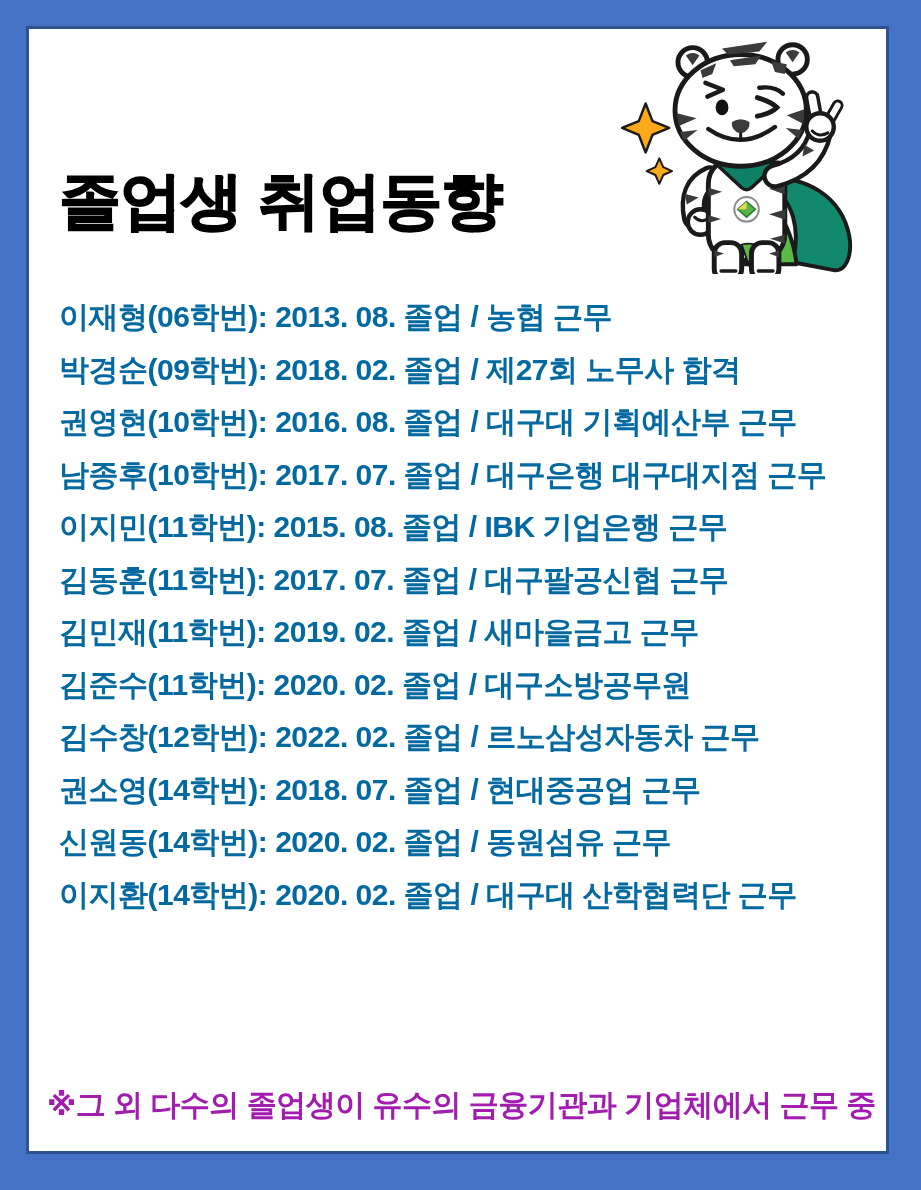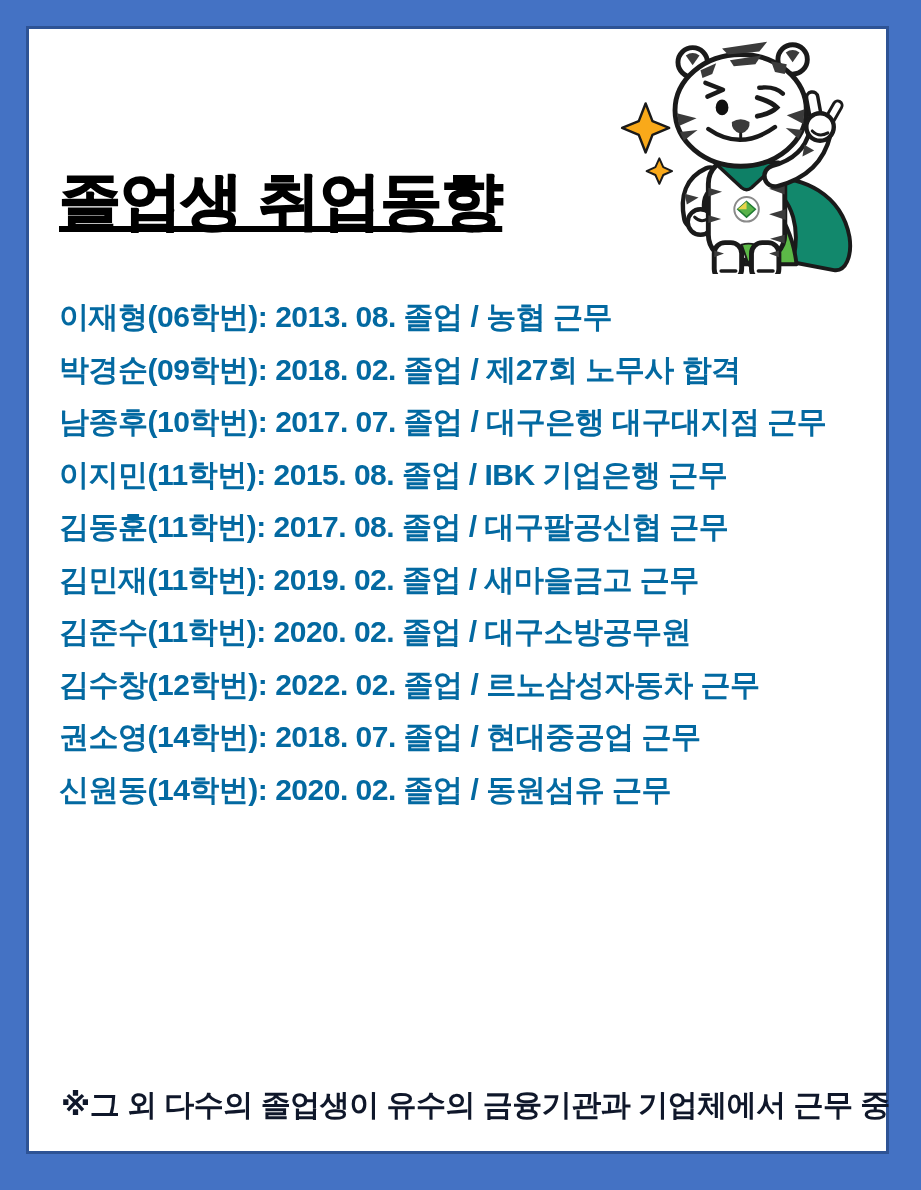--- a/index.html
+++ b/index.html
@@ -14,38 +14,37 @@
     width:857px;height:1122px;
     background:#FFFFFF;
     border:3px solid #2E5395;
   }
   .title{
     position:absolute;left:30px;top:96px;
     font-size:62px;font-weight:900;color:#000;
     letter-spacing:-1px;line-height:1.1;
     -webkit-text-stroke:1.5px #000;
     white-space:nowrap;
-    text-decoration:underline;
   }
   .mascot{
     position:absolute;left:583px;top:0px;
     width:275px;height:245px;
   }
   .grad-list{
     position:absolute;left:30px;top:262px;right:10px;
   }
   .row{
     height:52.5px;line-height:52.5px;
     font-size:30px;font-weight:800;color:#0369a1;
     white-space:nowrap;letter-spacing:-0.5px;
   }
   .footer-note{
-    position:absolute;left:32px;top:1056px;right:6px;
+    position:absolute;left:18px;top:1056px;right:6px;
     height:40px;line-height:40px;
-    font-size:30px;font-weight:800;color:#0f172a;
+    font-size:30px;font-weight:800;color:#a21caf;
     white-space:nowrap;letter-spacing:-0.5px;
   }
 </style>
 </head>
 <body>
 
 <div class="panel">
 
   <h1 class="title">졸업생 취업동향</h1>
 
@@ -132,25 +131,27 @@
       <path d="M208 92 L204 70" stroke="#ffffff" stroke-width="8" stroke-linecap="round"></path>
       <path d="M222 92 L230 78" stroke="#ffffff" stroke-width="6" stroke-linecap="round"></path>
       <circle cx="212" cy="100" r="14" fill="#ffffff" stroke="#1a1a1a" stroke-width="4.5"></circle>
       <path d="M204 104 Q211 111 220 106" fill="none" stroke="#1a1a1a" stroke-width="3" stroke-linecap="round"></path>
     </g>
   </svg>
 
   <div class="grad-list">
       <div class="row">이재형(06학번): 2013. 08. 졸업 / 농협 근무</div>
       <div class="row">박경순(09학번): 2018. 02. 졸업 / 제27회 노무사 합격</div>
+      <div class="row">권영현(10학번): 2016. 08. 졸업 / 대구대 기획예산부 근무</div>
       <div class="row">남종후(10학번): 2017. 07. 졸업 / 대구은행 대구대지점 근무</div>
       <div class="row">이지민(11학번): 2015. 08. 졸업 / IBK 기업은행 근무</div>
-      <div class="row">김동훈(11학번): 2017. 08. 졸업 / 대구팔공신협 근무</div>
+      <div class="row">김동훈(11학번): 2017. 07. 졸업 / 대구팔공신협 근무</div>
       <div class="row">김민재(11학번): 2019. 02. 졸업 / 새마을금고 근무</div>
       <div class="row">김준수(11학번): 2020. 02. 졸업 / 대구소방공무원</div>
       <div class="row">김수창(12학번): 2022. 02. 졸업 / 르노삼성자동차 근무</div>
       <div class="row">권소영(14학번): 2018. 07. 졸업 / 현대중공업 근무</div>
       <div class="row">신원동(14학번): 2020. 02. 졸업 / 동원섬유 근무</div>
+      <div class="row">이지환(14학번): 2020. 02. 졸업 / 대구대 산학협력단 근무</div>
     </div>
 
   <div class="footer-note">※그 외 다수의 졸업생이 유수의 금융기관과 기업체에서 근무 중</div>
 
 </div>
 
 </body></html>

